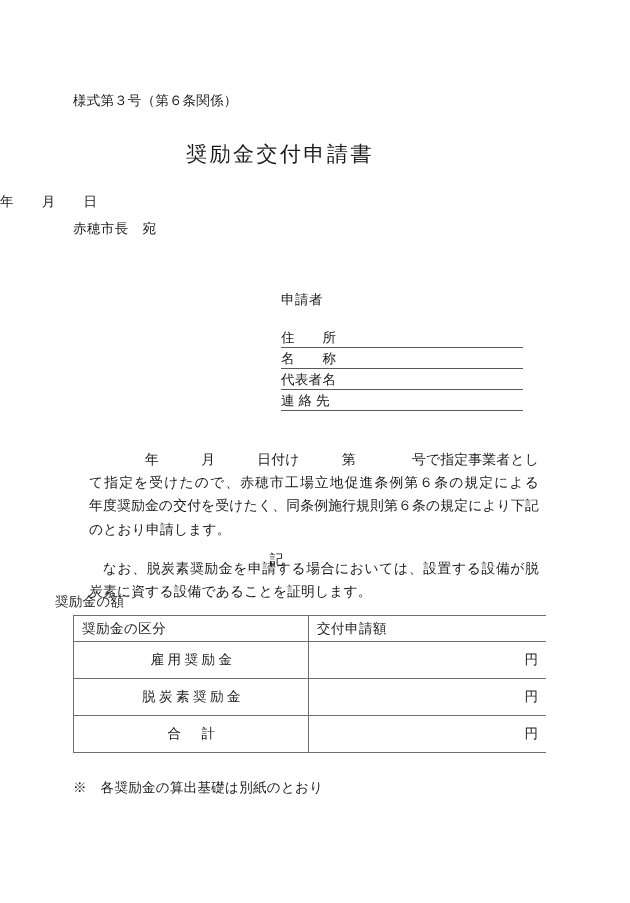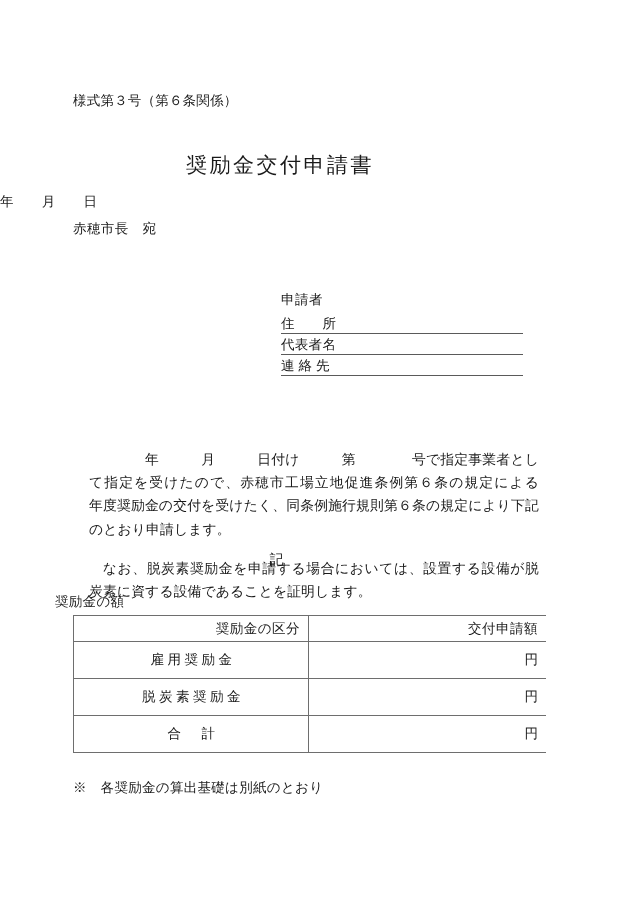--- a/index.html
+++ b/index.html
@@ -33,21 +33,21 @@
     font-size: 13.5px;
     letter-spacing: 0.2px;
     white-space: pre;
   }
 
   
   .doc-title {
     position: absolute;
     left: 0;
     right: 0;
-    top: 151px;
+    top: 140px;
     text-align: center;
     font-size: 21px;
     letter-spacing: 2.5px;
     padding-left: 14px;
   }
 
   
   .date-line {
     position: absolute;
     top: 193px;
@@ -72,21 +72,21 @@
   
   .applicant {
     position: absolute;
     left: 281px;
     top: 291px;
     width: 275px;
   }
   .applicant-label {
     font-size: 13.5px;
     letter-spacing: 0.5px;
-    margin-bottom: 4px;
+    margin-bottom: 18px;
     white-space: pre;
   }
   .field-row {
     display: flex;
     align-items: flex-end;
     height: 21px;
     border-bottom: 1px solid #5a5a5a;
     width: 242px;
     box-sizing: border-box;
   }
@@ -152,21 +152,21 @@
   .amount-table col.c2 { width: 238px; }
   .amount-table th,
   .amount-table td {
     border: 1px solid #6e6e6e;
     height: 31px;
     padding: 0 8px;
     font-weight: normal;
     vertical-align: middle;
   }
   .amount-table thead th {
-    text-align: right;
+    text-align: left;
     height: 25px;
     letter-spacing: 0.5px;
   }
   .amount-table td.cat {
     text-align: center;
     letter-spacing: 3.5px;
     padding-left: 12px;
     height: 36px;
   }
   .amount-table td.amt {
@@ -204,20 +204,24 @@
   <div class="addressee">赤穂市長　宛</div>
 
   <div class="applicant">
     <div class="applicant-label">申請者</div>
 
     <div class="field-row">
       <span class="field-label">住　　所</span>
       <span class="field-value"></span>
     </div>
 
+    <div class="field-row">
+      <span class="field-label">名　　称</span>
+      <span class="field-value"></span>
+    </div>
 
     <div class="field-row">
       <span class="field-label">代表者名</span>
       <span class="field-value"></span>
     </div>
 
     <div class="field-row">
       <span class="field-label">連 絡 先</span>
       <span class="field-value"></span>
     </div>

